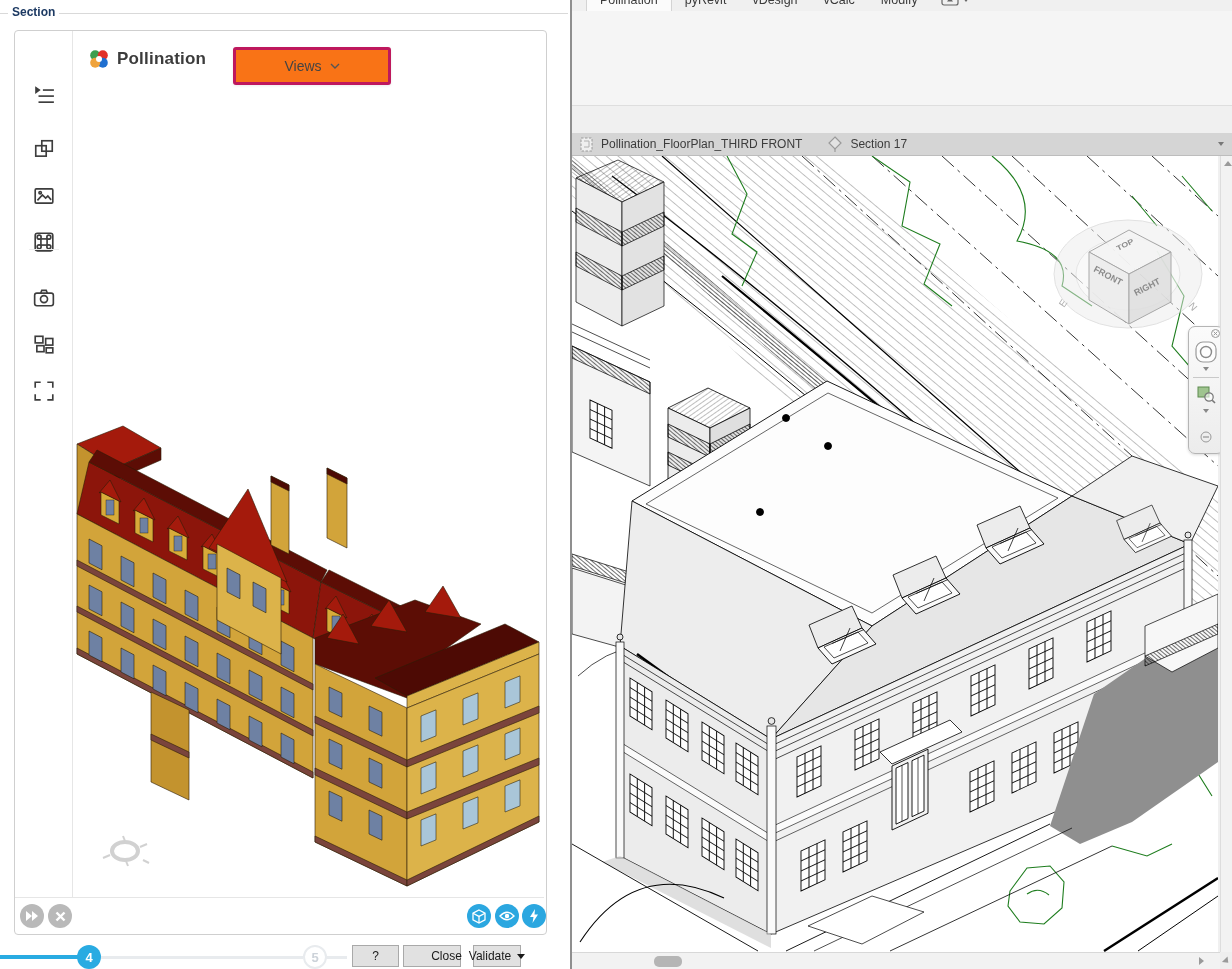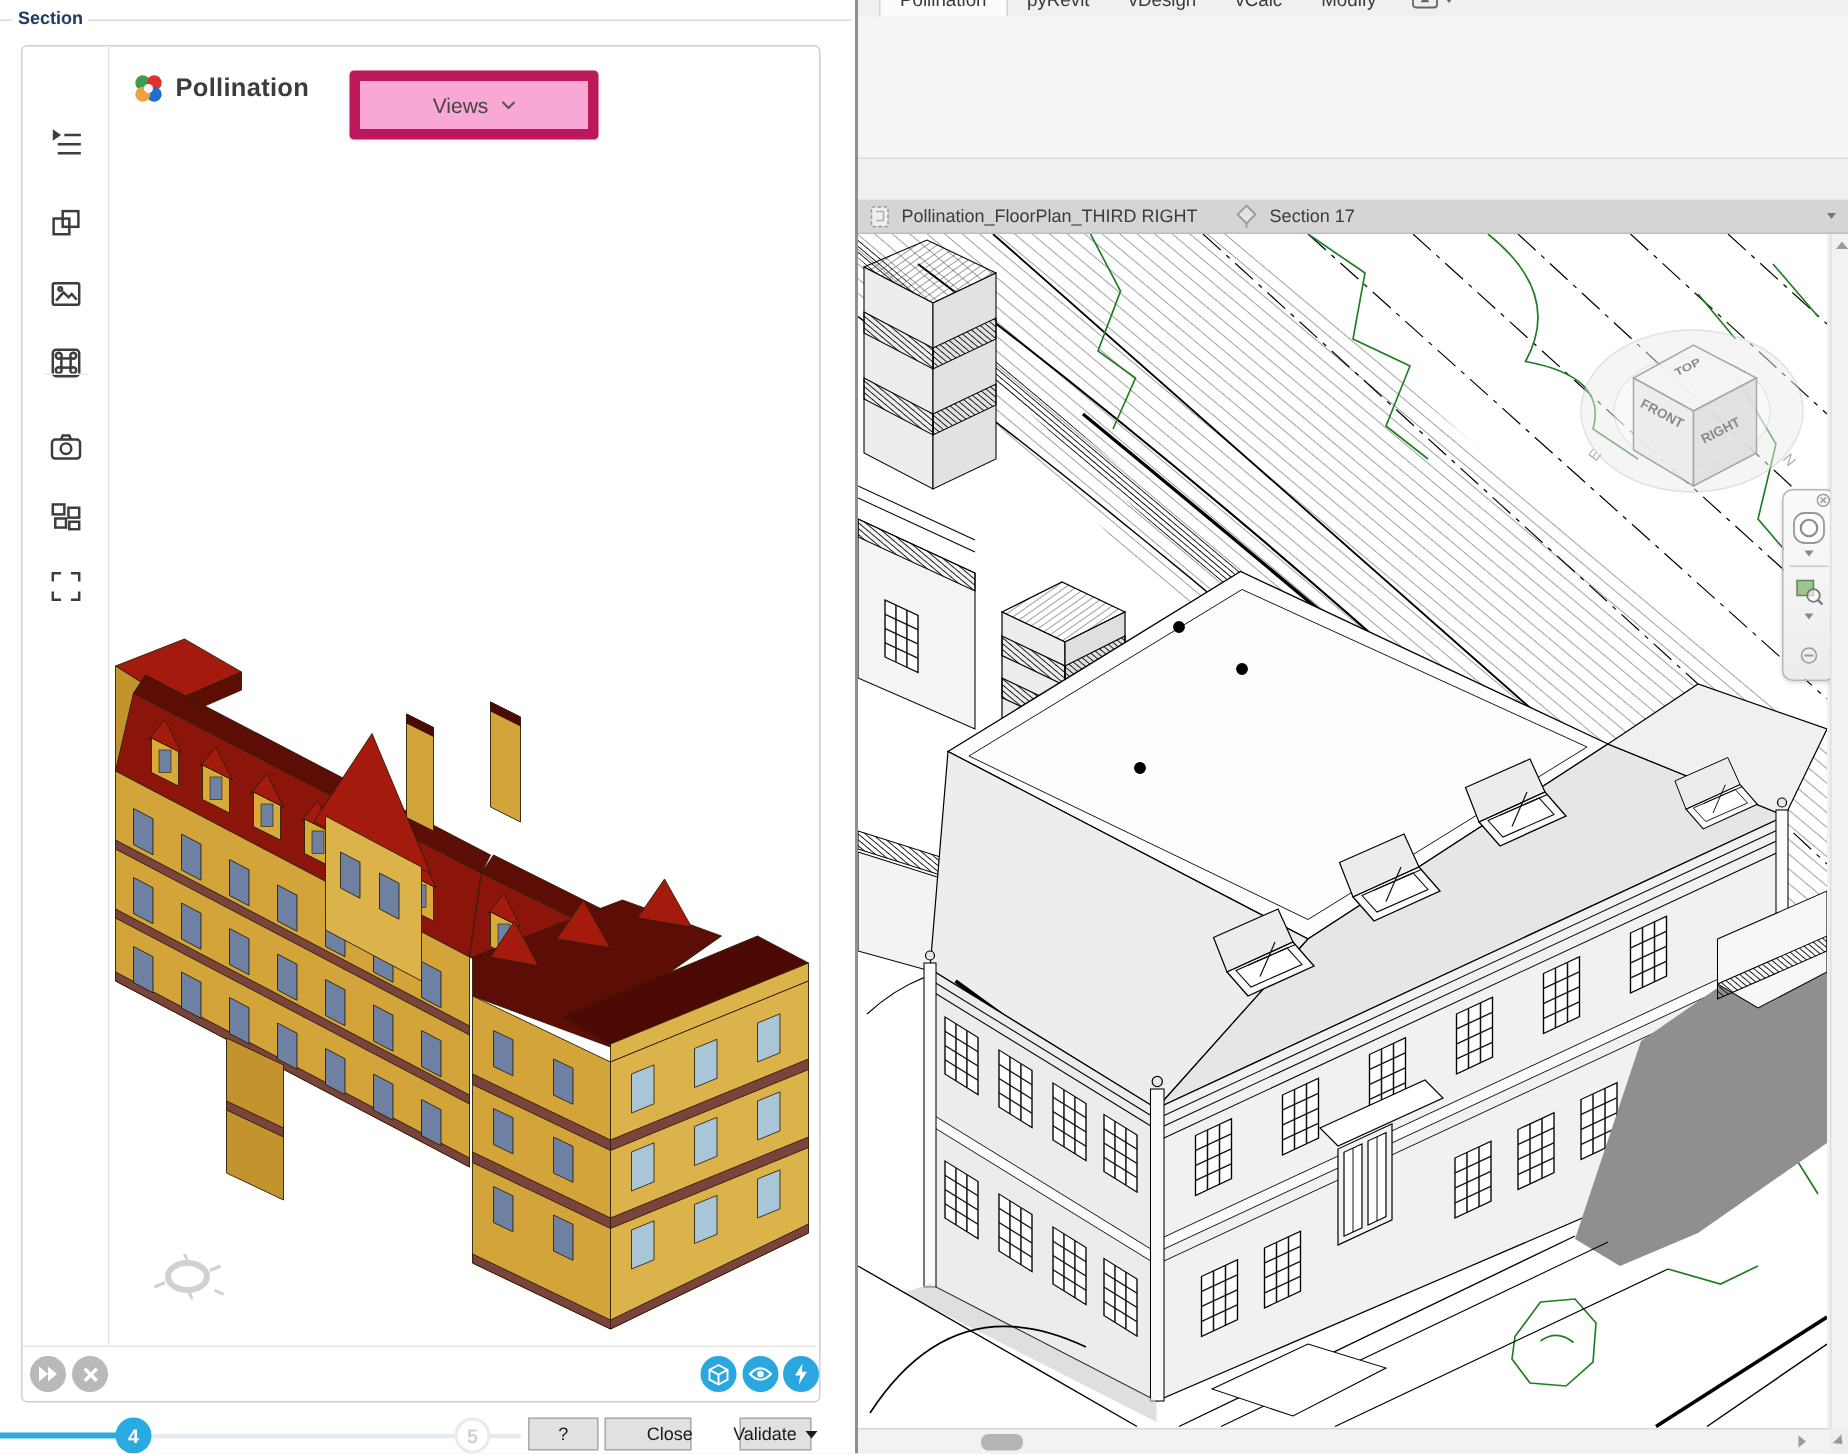--- a/index.html
+++ b/index.html
@@ -9,41 +9,41 @@
   
   #groupbox-line{left:0;top:13px;width:568px;height:1px;background:#d9d9d9;}
   #preview-label{left:8px;top:5px;background:#fff;padding:0 4px;font-size:12px;font-weight:bold;color:#1d3a63;}
   #panel{left:14px;top:30px;width:531px;height:903px;border:1px solid #cfcfcf;border-radius:4px;background:#fff;}
   #sidebar{left:0;top:0;width:57px;height:866px;border-right:1px solid #e6e6e6;}
   .side-ic{position:absolute;left:18px;width:22px;height:22px;cursor:pointer;}
   .side-ic svg{stroke:#3d3d3d;fill:none;stroke-width:1.5;}
   #side-div{left:14px;top:218px;width:30px;height:1px;background:#ececec;}
   #logo{left:72px;top:16px;display:flex;align-items:center;gap:6px;}
   #logo-text{font-size:17px;font-weight:bold;color:#3c3c3c;letter-spacing:.2px;}
-  #views-btn{left:218px;top:16px;width:152px;height:32px;border:7px solid #be185d;border-radius:3px;
-     background:#f9a8d4;box-shadow:0 1px 3px rgba(0,0,0,.08);display:flex;align-items:center;justify-content:center;
+  #views-btn{left:218px;top:16px;width:152px;height:32px;border:3px solid #be185d;border-radius:3px;
+     background:#f97316;box-shadow:0 1px 3px rgba(0,0,0,.08);display:flex;align-items:center;justify-content:center;
      gap:8px;font-size:14px;color:#444;cursor:pointer;}
   #panel-footer{left:0;top:866px;width:529px;height:36px;border-top:1px solid #e6e6e6;}
   .circ-btn{position:absolute;top:6px;width:24px;height:24px;border-radius:50%;display:flex;
      align-items:center;justify-content:center;cursor:pointer;}
   .circ-gray{background:#b9b9b9;}
   .circ-blue{background:#2ba7e0;}
   #gear{left:84px;top:803px;opacity:.45;}
   
   .step-line{top:956px;height:3px;background:#e8ebee;}
   #step-line-a{left:0;top:955px;width:78px;height:4px;background:#29abe2;}
   .step-circ{top:945px;width:24px;height:24px;border-radius:50%;display:flex;align-items:center;
      justify-content:center;font-size:13px;font-weight:bold;cursor:pointer;}
   #step4{left:77px;background:#29abe2;color:#fff;}
   #step5{left:303px;width:20px;height:20px;background:#fff;border:2px solid #e8ebee;color:#ccd2d9;}
   .dlg-btn{top:945px;height:22px;border:1px solid #a9a9a9;background:#e1e1e1;font-size:12px;color:#1a1a1a;
      display:flex;align-items:center;justify-content:center;cursor:pointer;box-sizing:border-box;}
   #btn-help{left:352px;width:47px;}
   #btn-close{left:403px;width:58px;padding-left:29px;}
-  #btn-validate{left:493px;width:48px;gap:6px;}
+  #btn-validate{left:473px;width:48px;gap:6px;}
   .caret-down{width:0;height:0;border-left:4px solid transparent;border-right:4px solid transparent;border-top:5px solid #1a1a1a;}
   
   #revit{left:570px;top:0;width:662px;height:969px;background:#f0f0f0;border-left:2px solid #8f8f8f;box-sizing:border-box;}
   #ribbon-tabs{left:0;top:0;width:660px;height:11px;overflow:hidden;background:#f0f0f0;}
   #ribbon-tabs-inner{position:absolute;left:14px;top:-11px;height:22px;display:flex;align-items:center;font-size:12.5px;color:#3a3a3a;}
   .rtab{padding:0 13px;line-height:22px;cursor:pointer;}
   .rtab.active{background:#fbfbfb;border-left:1px solid #d4d4d4;border-right:1px solid #d4d4d4;}
   #ribbon-empty{left:0;top:11px;width:660px;height:94px;background:#f5f5f5;}
   #options-band{left:0;top:105px;width:660px;height:28px;background:#f0f0f0;border-top:1px solid #dedede;box-sizing:border-box;}
   #viewbar{left:0;top:133px;width:660px;height:23px;background:#d5d5d5;border-bottom:1px solid #bdbdbd;
@@ -333,21 +333,21 @@
     </div>
   </div>
   <div class="abs" id="ribbon-empty"></div>
   <div class="abs" id="options-band"></div>
 
   <div class="abs" id="viewbar">
     <svg style="margin:0 6px 0 8px" width="15" height="15" viewBox="0 0 15 15">
       <rect x="1" y="1" width="11" height="13" fill="#efefef" stroke="#9a9a9a" stroke-width="1" stroke-dasharray="2.5 1.5"></rect>
       <polyline points="4,4 9,4 9,10 4,10" fill="none" stroke="#b0b0b0" stroke-width="1"></polyline>
     </svg>
-    <span>Pollination_FloorPlan_THIRD RIGHT</span>
+    <span>Pollination_FloorPlan_THIRD FRONT</span>
     <svg style="margin:0 8px 0 26px" width="14" height="17" viewBox="0 0 14 17">
       <polygon points="7,1 13,7 7,13 1,7" fill="#e3e3e3" stroke="#9a9a9a" stroke-width="1.2"></polygon>
         <line x1="7" y1="13" x2="7" y2="16" stroke="#9a9a9a" stroke-width="1.2"></line>
     </svg>
     <span>Section 17</span>
     <span class="caret-down" style="position:absolute;right:8px;border-top-color:#777;border-left-width:3px;border-right-width:3px;border-top-width:4px"></span>
   </div>
 
   <div class="abs" id="drawing-wrap">
     <svg width="646" height="796" viewBox="0 0 646 796">

